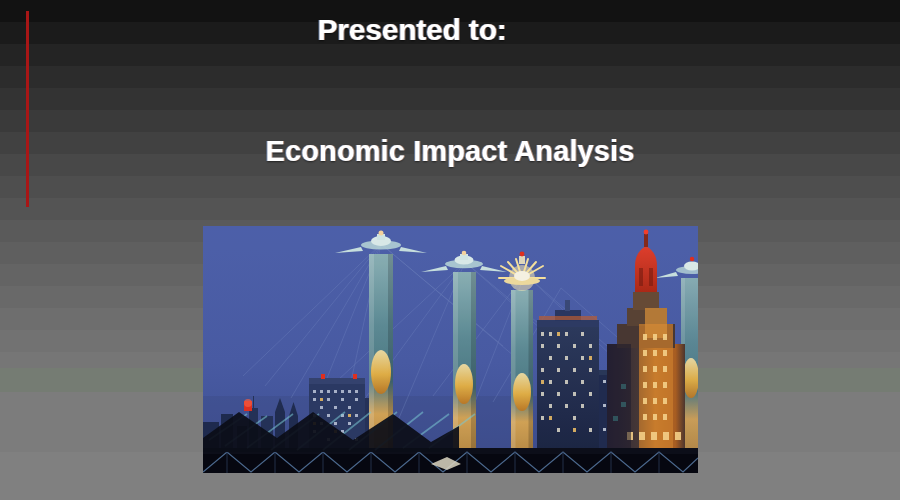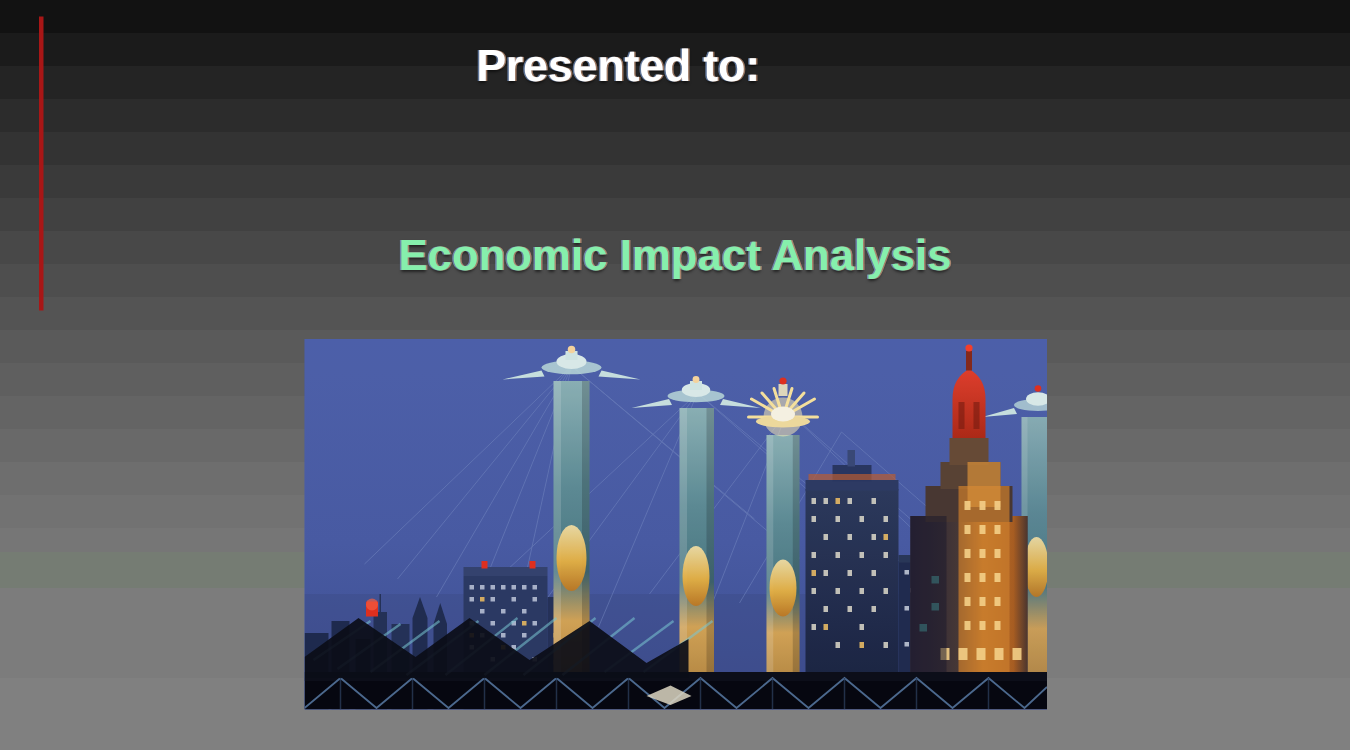--- a/index.html
+++ b/index.html
@@ -59,21 +59,21 @@
     background: #a81616;
   }
 
   
   .title-block {
     position: absolute;
     left: 0;
     top: 0;
     width: 824px;
     text-align: center;
-    padding-top: 29px;
+    padding-top: 14px;
     box-sizing: border-box;
   }
   .title-line {
     color: #ffffff;
     font-weight: bold;
     letter-spacing: -0.2px;
     line-height: 1.04;
     text-shadow:
        1px 0 0 rgba(255,190,150,0.55),
       -1px 0 0 rgba(150,190,255,0.55),
@@ -84,31 +84,30 @@
   .title-line-2 { font-size: 30px; margin-top: 2px; }
 
   .subtitle-block {
     position: absolute;
     left: 0;
     top: 136px;
     width: 900px;
     text-align: center;
   }
   .subtitle-line {
-    color: #86efac;
+    color: #ffffff;
     font-weight: bold;
     font-size: 29px;
     line-height: 1.1;
     letter-spacing: 0.1px;
     text-shadow:
        1px 0 0 rgba(255,190,150,0.55),
       -1px 0 0 rgba(150,190,255,0.55),
        0 1px 2px rgba(0,0,0,0.55);
     white-space: nowrap;
-    margin-top: 20px;
   }
 
   
   .photo-frame {
     position: absolute;
     left: 203px;
     top: 226px;
     width: 495px;
     height: 247px;
     overflow: hidden;

